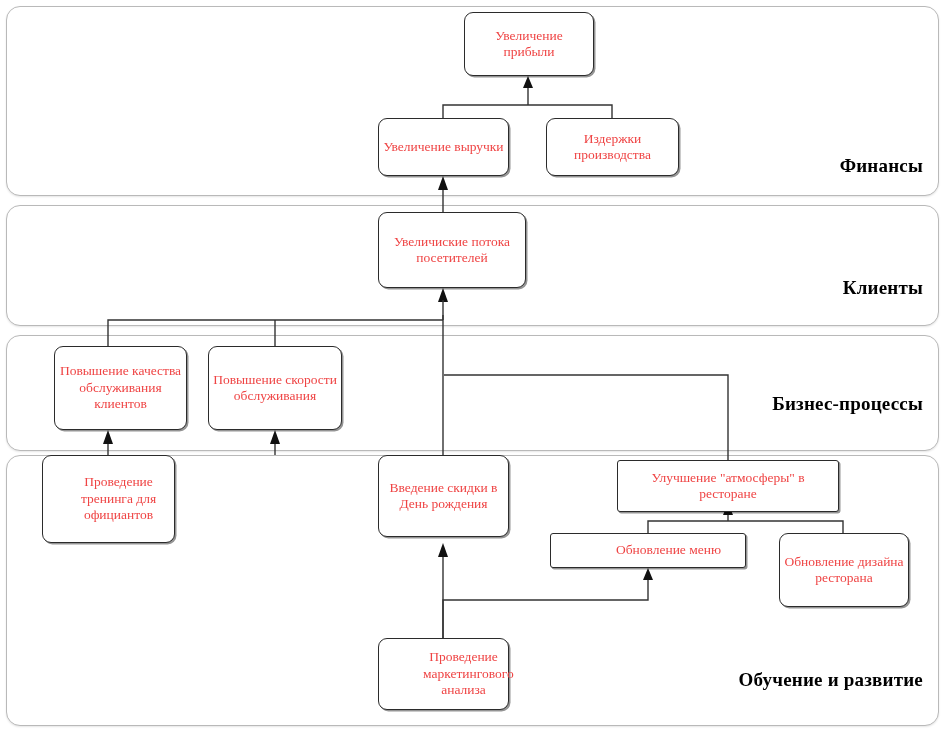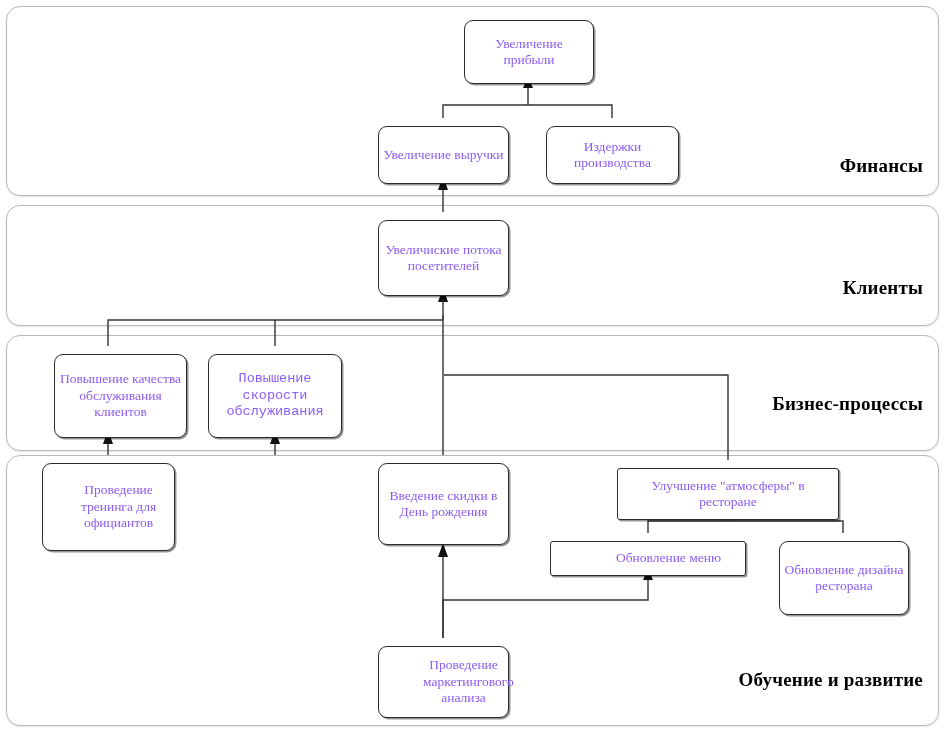--- a/index.html
+++ b/index.html
@@ -39,24 +39,23 @@
     border: 1.6px solid #2b2b2b;
     border-radius: 9px;
     background: #ffffff;
     box-sizing: border-box;
     display: flex;
     align-items: center;
     justify-content: flex-start;
     text-align: center;
     font-size: 13.5px;
     line-height: 1.22;
-    color: #8b5cf6;
+    color: #ef4444;
     padding: 2px 4px;
     box-shadow: 1.5px 1.5px 0 rgba(0,0,0,0.42);
-    margin-top: 8px;
   }
   .node.sharp { border-radius: 3px; }
   .node span { display: block; width: 100%; }
 
   
   svg.links {
     position: absolute;
     left: 0; top: 0;
     width: 945px;
     height: 732px;
@@ -116,29 +115,29 @@
   </div>
 
   <div class="node" style="left:378px; top:118px; width:131px; height:58px;">
     <span>Увеличение выручки</span>
   </div>
 
   <div class="node" style="left:546px; top:118px; width:133px; height:58px;">
     <span>Издержки производства</span>
   </div>
 
-  <div class="node" style="left:378px; top:212px; width:131px; height:76px;">
+  <div class="node" style="left:378px; top:212px; width:148px; height:76px;">
     <span>Увеличиские потока посетителей</span>
   </div>
 
   <div class="node" style="left:54px; top:346px; width:133px; height:84px;">
     <span>Повышение качества обслуживания клиентов</span>
   </div>
 
-  <div class="node" style="left:208px; top:346px; width:134px; height:84px;font-family:Liberation Mono, monospace;">
+  <div class="node" style="left:208px; top:346px; width:134px; height:84px;">
     <span>Повышение скорости обслуживания</span>
   </div>
 
   <div class="node" style="left:42px; top:455px; width:133px; height:88px;padding-left:24px;">
     <span>Проведение тренинга для официантов</span>
   </div>
 
 
   <div class="node" style="left:378px; top:455px; width:131px; height:82px;">
     <span>Введение скидки в День рождения</span>

